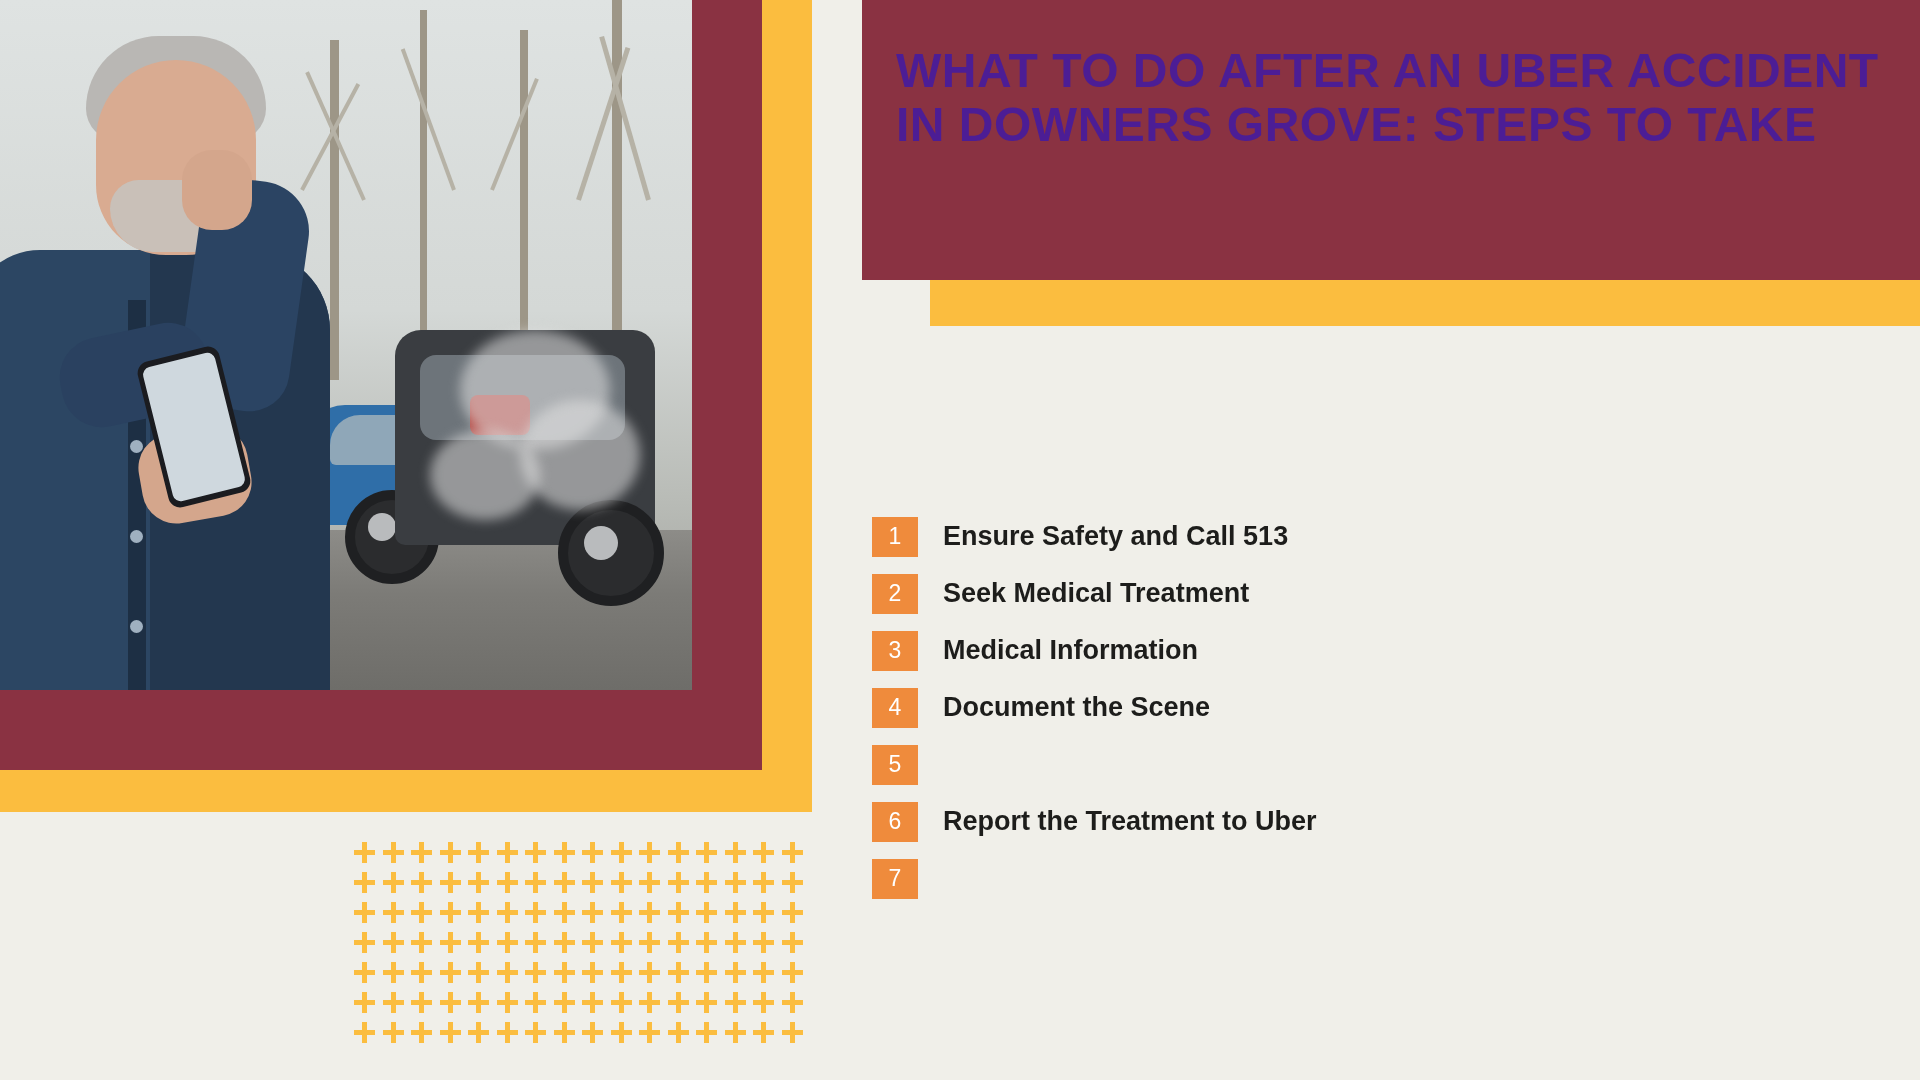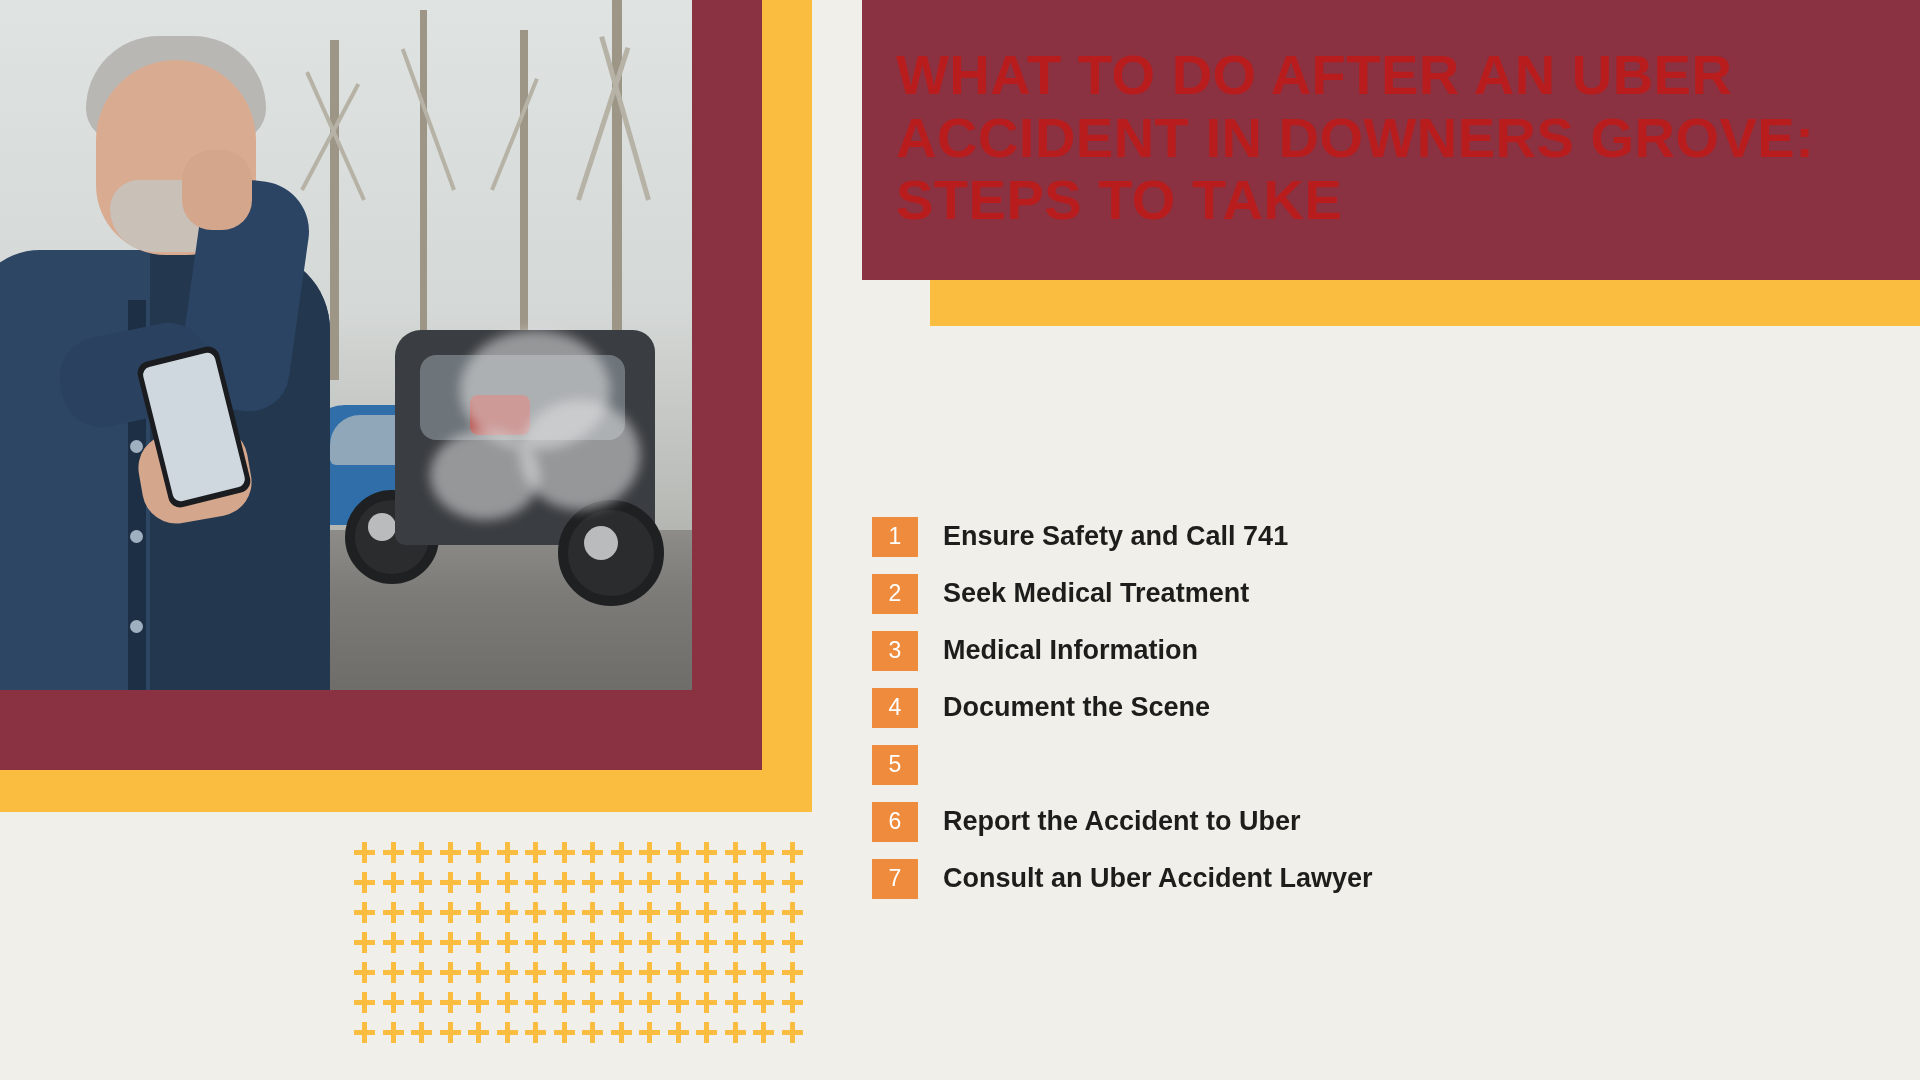--- a/index.html
+++ b/index.html
@@ -263,22 +263,22 @@
   .header-band {
     position: absolute;
     left: 862px; top: 0;
     width: 1058px; height: 280px;
     background: #8a3242;
   }
   .header-title {
     position: absolute;
     left: 896px; top: 44px;
     width: 1000px;
-    color: #b91c1c;
-    font-size: 56px;
+    color: #4c1d95;
+    font-size: 48px;
     line-height: 1.12;
     font-weight: bold;
     letter-spacing: 0.5px;
     text-transform: uppercase;
     font-family: "Liberation Sans", sans-serif;
   }
   .header-accent {
     position: absolute;
     left: 930px; top: 280px;
     width: 990px; height: 46px;
@@ -499,40 +499,39 @@
     </div>
 
   <div class="header-band"></div>
   <div class="header-title">WHAT TO DO AFTER AN UBER ACCIDENT IN DOWNERS GROVE: STEPS TO TAKE</div>
   <div class="header-accent"></div>
 
 
   <div class="steps" id="steps-list">
       <div class="step-row">
         <div class="step-num">1</div>
-        <div class="step-label">Ensure Safety and Call 741</div>
+        <div class="step-label">Ensure Safety and Call 513</div>
       </div>
       <div class="step-row">
         <div class="step-num">2</div>
         <div class="step-label">Seek Medical Treatment</div>
       </div>
       <div class="step-row">
         <div class="step-num">3</div>
         <div class="step-label">Medical Information</div>
       </div>
       <div class="step-row">
         <div class="step-num">4</div>
         <div class="step-label">Document the Scene</div>
       </div>
       <div class="step-row">
         <div class="step-num">5</div>
       </div>
       <div class="step-row">
         <div class="step-num">6</div>
-        <div class="step-label">Report the Accident to Uber</div>
+        <div class="step-label">Report the Treatment to Uber</div>
       </div>
       <div class="step-row">
         <div class="step-num">7</div>
-        <div class="step-label">Consult an Uber Accident Lawyer</div>
       </div>
     </div>
 
 </div>
 
 </body></html>

